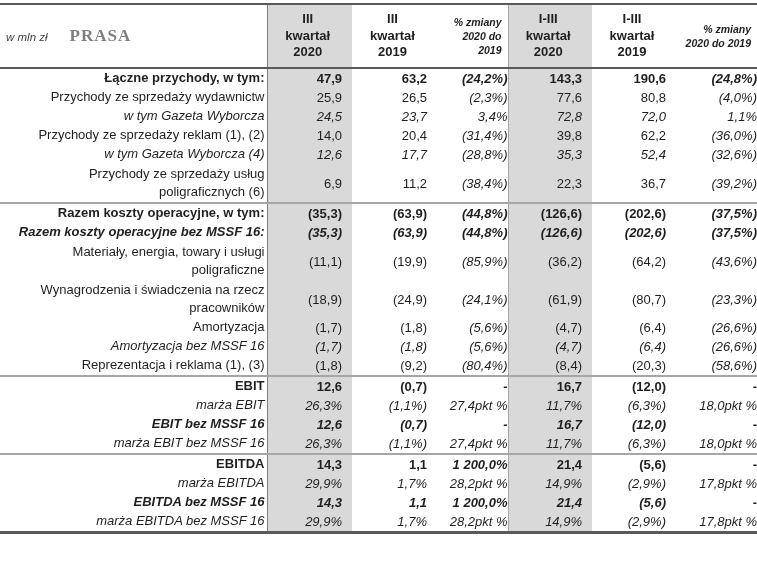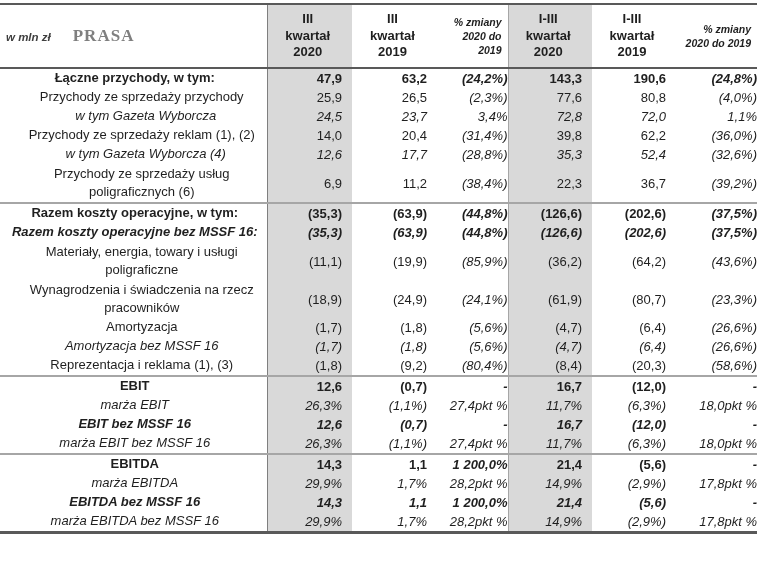--- a/index.html
+++ b/index.html
@@ -28,32 +28,32 @@
     border-bottom:2px solid #595959;
     font-size:13px;line-height:1.3;
     font-weight:bold;padding:0;
   }
   th.colhead{white-space:pre-line;text-align:center;padding-right:4px;}
   th.pcthead{
     font-size:10.5px;font-style:italic;text-align:right;
     padding-right:6px;white-space:pre-line;line-height:1.35;
   }
   th.label-head{text-align:left;padding-left:6px;}
-  .unit{font-style:italic;font-weight:bold;font-size:11.5px;color:#404040;}
+  .unit{font-style:italic;font-weight:normal;font-size:11.5px;color:#404040;}
   .segment{
     font-family:"Liberation Serif","DejaVu Serif",serif;
     font-size:17px;color:#7f7f7f;letter-spacing:1px;
     margin-left:22px;font-weight:bold;
   }
 
   td{padding:0;vertical-align:middle;font-size:13px;height:19px;}
   tr.h2 td{height:38px;}
   tr.sep td{border-top:2px solid #a6a6a6;}
 
-  td.lbl{text-align:center;line-height:1.4;padding-left:5px;padding-right:2px;}
+  td.lbl{text-align:right;line-height:1.4;padding-left:5px;padding-right:2px;}
   td.ind1{padding-left:19px;}
   td.ind2{padding-left:27px;}
   td.val{text-align:right;padding-right:10px;}
   td.pct{font-style:italic;padding-right:0;}
 
   .hl{background:#d9d9d9;}
   .vline-dark{border-left:1px solid #7f7f7f;}
   .vline-light{border-left:1px solid #a6a6a6;}
 
   .bold{font-weight:bold;}
@@ -101,21 +101,21 @@
         <tr>
           <td class="lbl ind0 bold">Łączne przychody, w tym:</td>
           <td class="val bold hl vline-dark">47,9</td>
           <td class="val bold">63,2</td>
           <td class="val bold pct">(24,2%)</td>
           <td class="val bold hl vline-light">143,3</td>
           <td class="val bold">190,6</td>
           <td class="val bold pct">(24,8%)</td>
         </tr>
         <tr>
-          <td class="lbl ind1 normal">Przychody ze sprzedaży przychody</td>
+          <td class="lbl ind1 normal">Przychody ze sprzedaży wydawnictw</td>
           <td class="val normal hl vline-dark">25,9</td>
           <td class="val normal">26,5</td>
           <td class="val normal pct">(2,3%)</td>
           <td class="val normal hl vline-light">77,6</td>
           <td class="val normal">80,8</td>
           <td class="val normal pct">(4,0%)</td>
         </tr>
         <tr>
           <td class="lbl ind2 italic">w tym Gazeta Wyborcza</td>
           <td class="val italic hl vline-dark">24,5</td>

